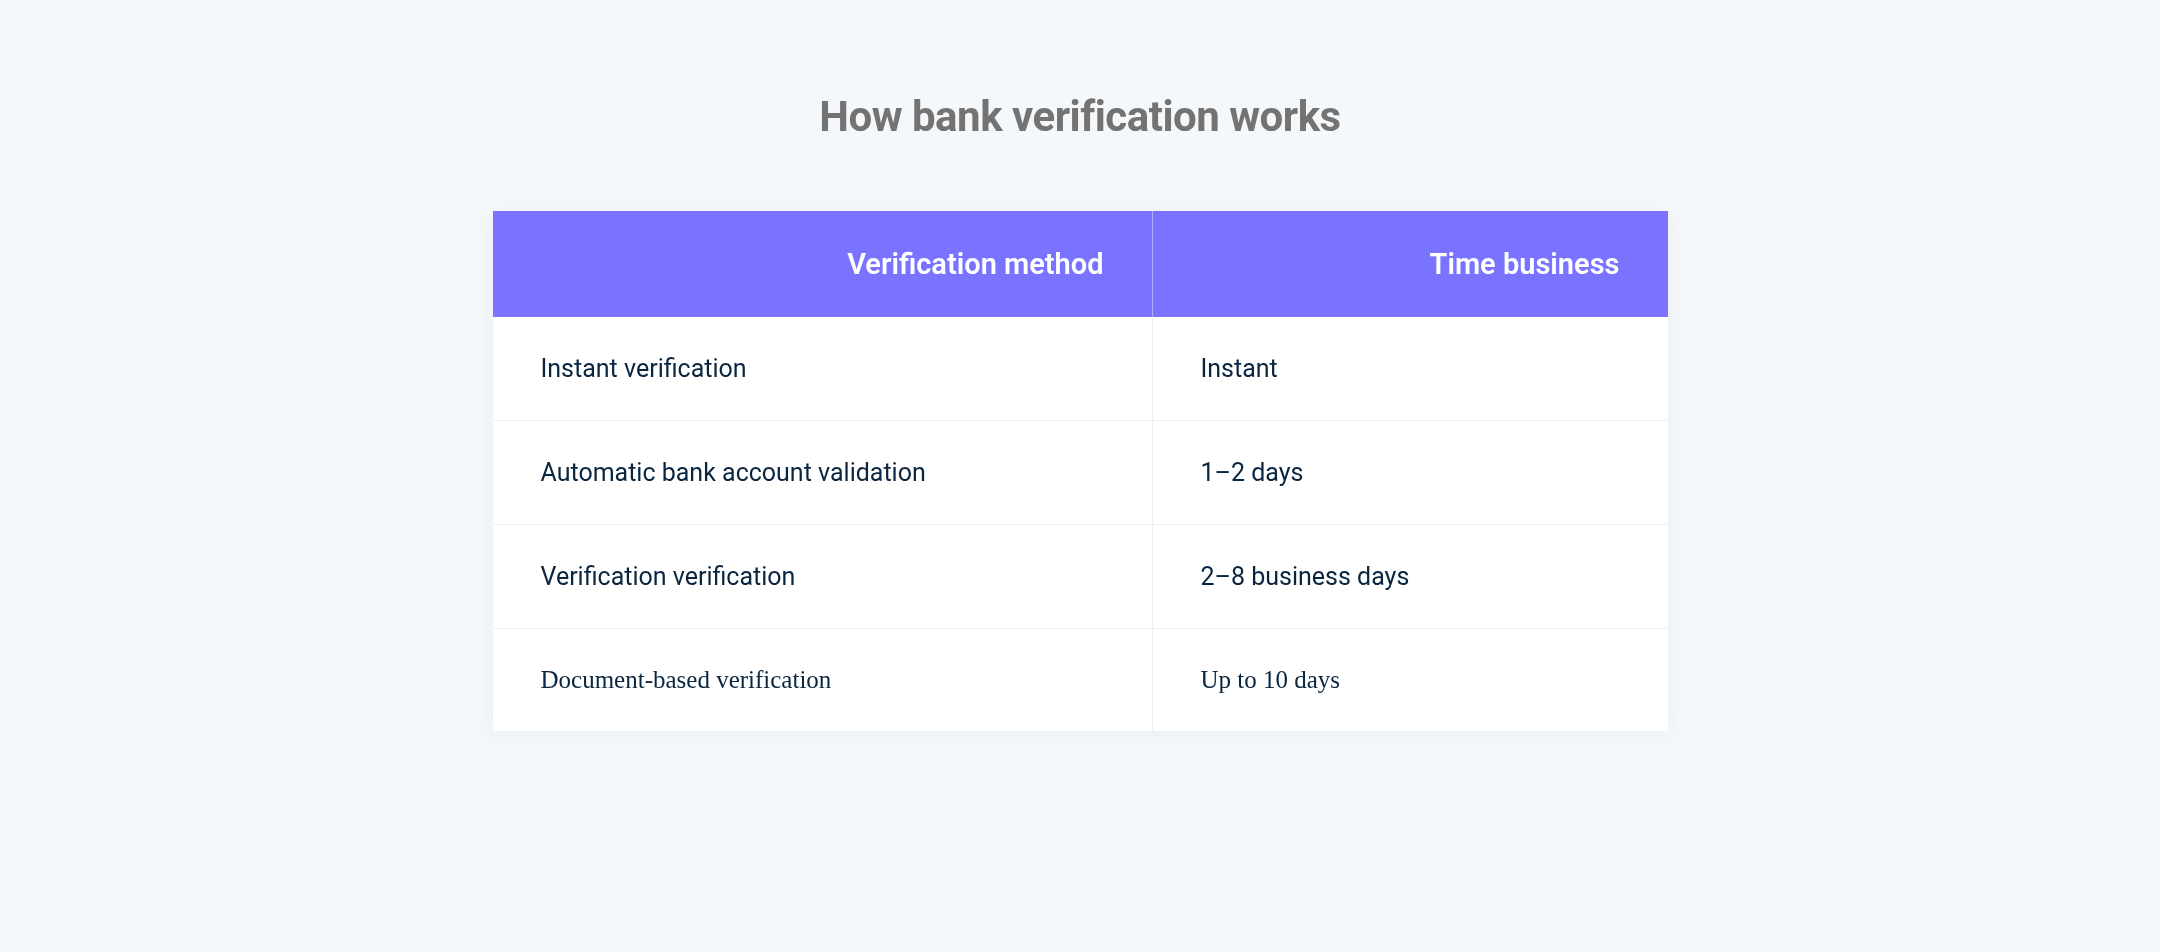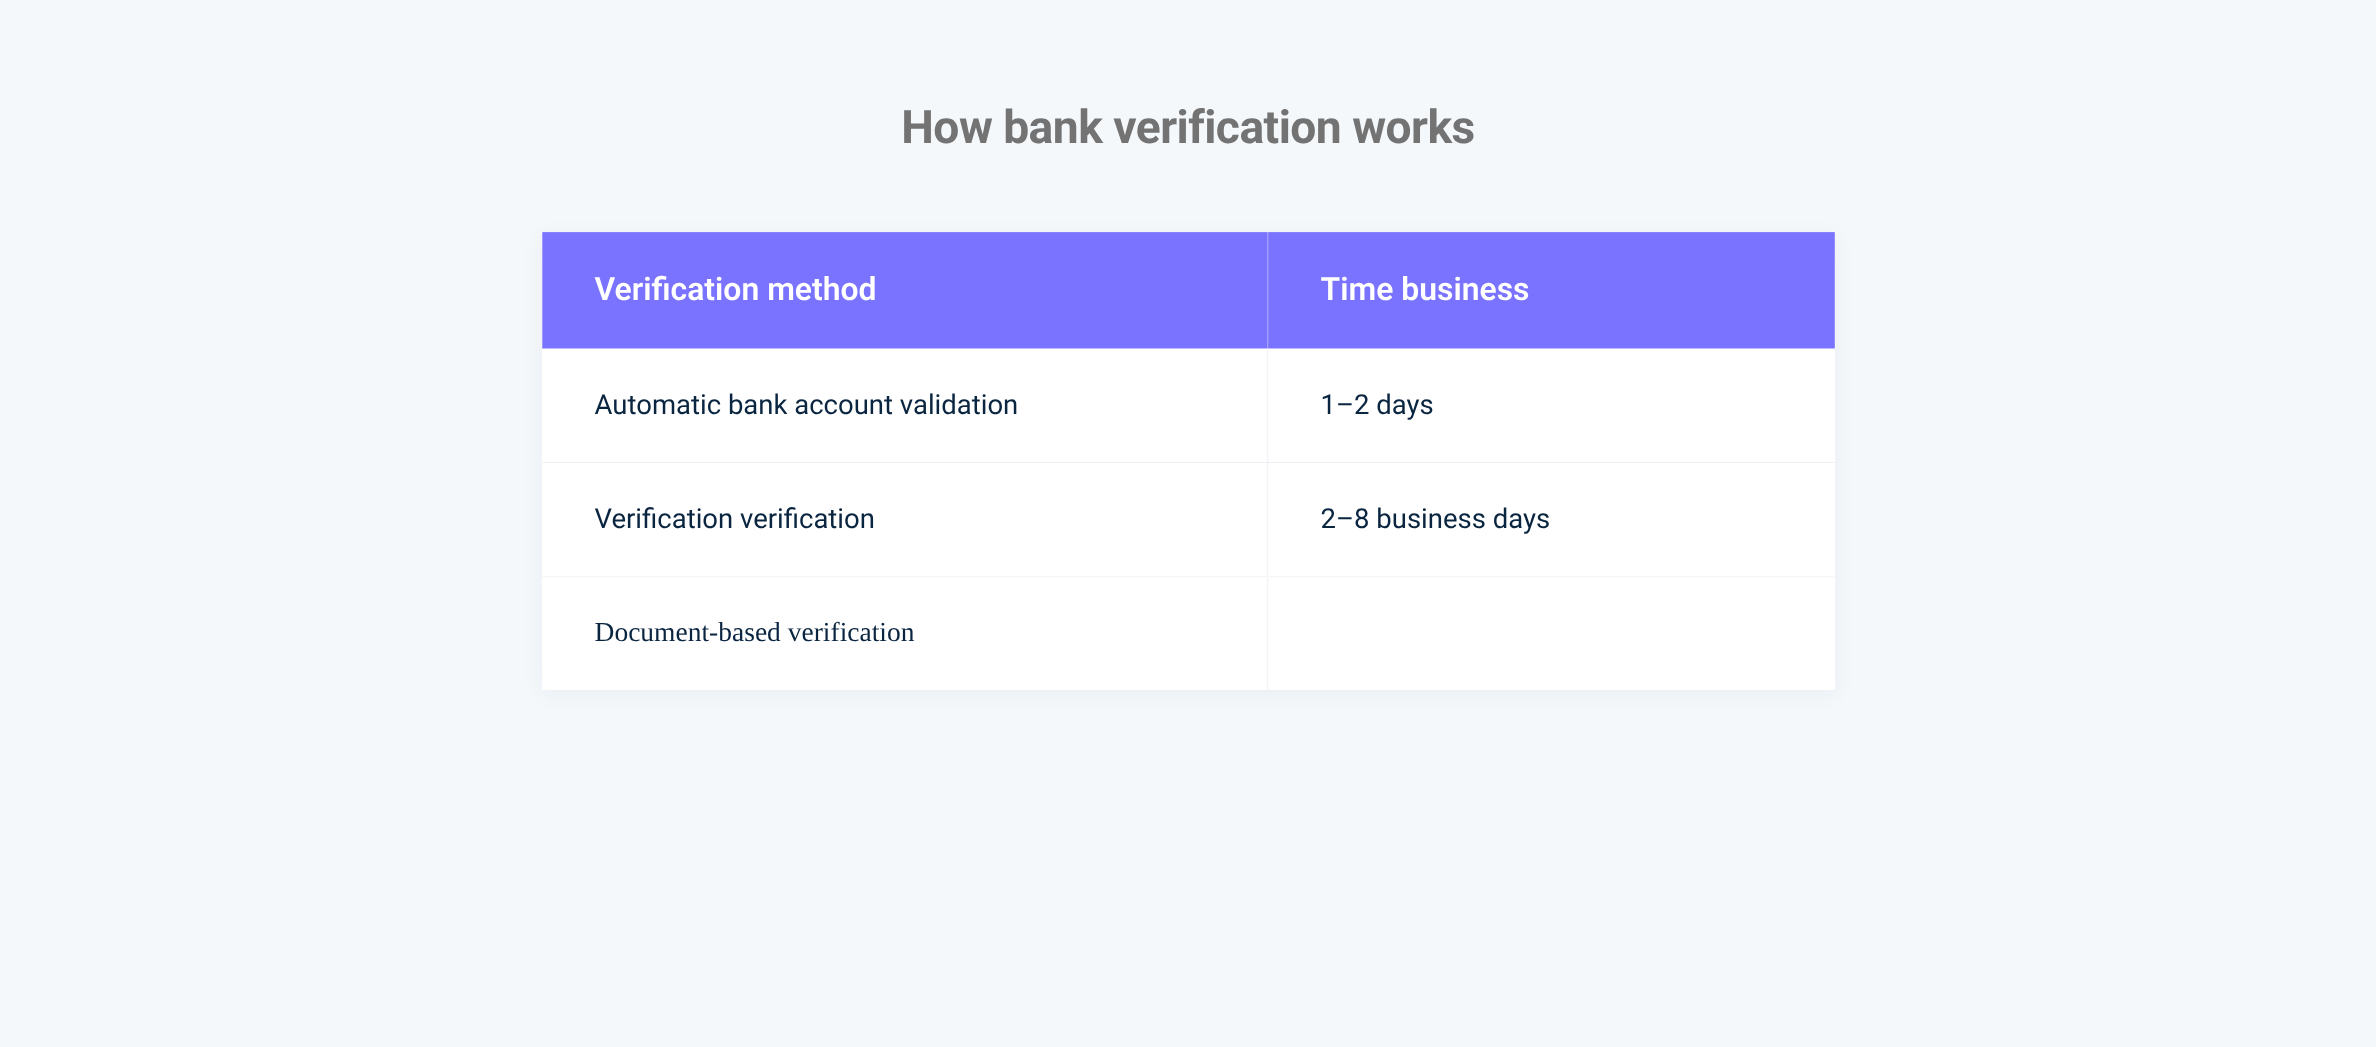--- a/index.html
+++ b/index.html
@@ -25,20 +25,21 @@
     letter-spacing: -0.5px;
   }
   .table {
     width: 1175px;
     background: #ffffff;
     box-shadow: 0 4px 20px rgba(10, 37, 64, 0.05);
   }
   .table-header {
     display: flex;
     background: #7a73ff;
+    text-align: right;
   }
   .th {
     color: #ffffff;
     font-size: 29px;
     font-weight: 600;
     padding: 36px 48px;
   }
   .col-method {
     width: 660px;
     border-right: 1px solid rgba(255,255,255,0.4);
@@ -70,23 +71,28 @@
 
 <h1 class="page-title">How bank verification works</h1>
 
 <div class="table">
   <div class="table-header">
     <div class="th col-method">Verification method</div>
     <div class="th col-time">Time business</div>
   </div>
 
   <div class="table-row">
+    <div class="td col-method">Instant verification</div>
+    <div class="td col-time">Instant</div>
+  </div>
+  <div class="table-row">
     <div class="td col-method">Automatic bank account validation</div>
     <div class="td col-time">1–2 days</div>
   </div>
   <div class="table-row">
     <div class="td col-method">Verification verification</div>
     <div class="td col-time">2–8 business days</div>
   </div>
   <div class="table-row">
     <div class="td col-method">Document-based verification</div>
+    <div class="td col-time">Up to 10 days</div>
   </div>
 </div>
 
 </body></html>

